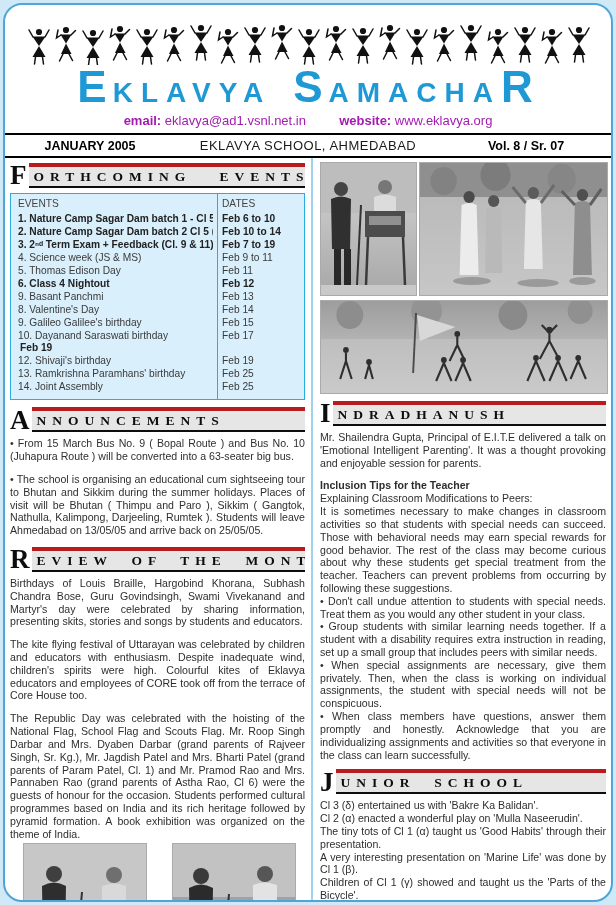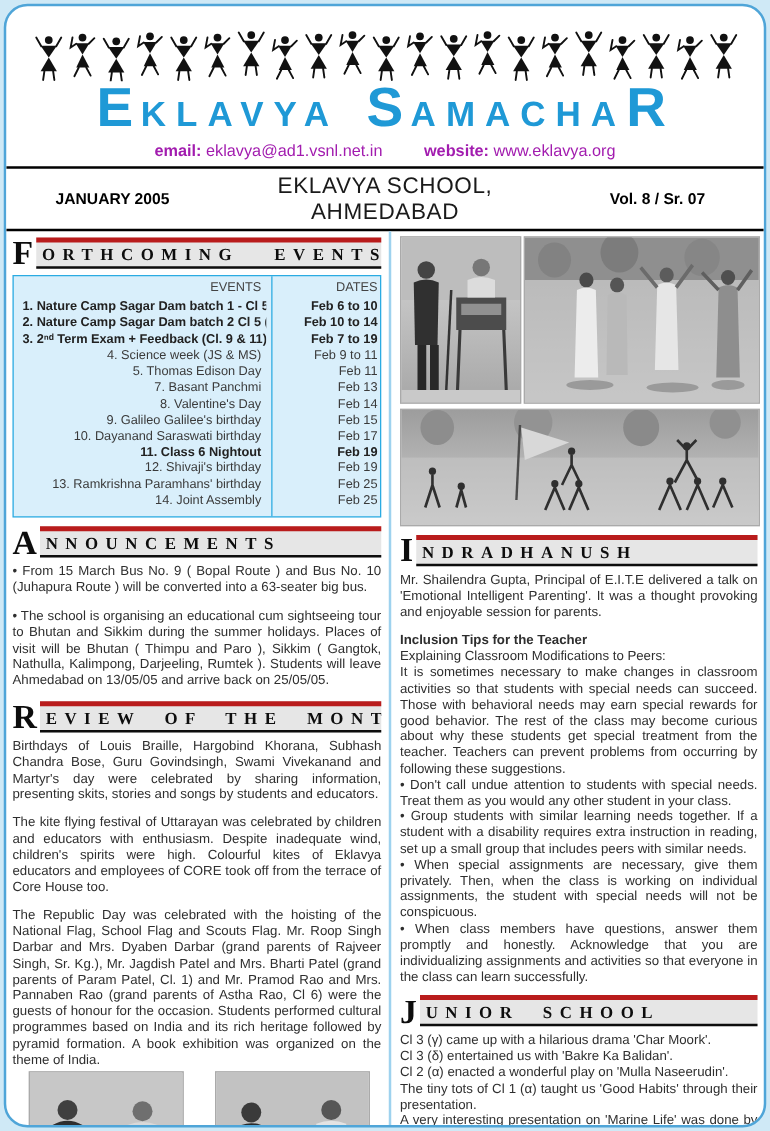--- a/index.html
+++ b/index.html
@@ -25,40 +25,40 @@
   .title .wordgap{display:inline-block;width:22px;}
   .contact{font-size:13px;color:#a21caf;margin-top:4px;}
   .contact .b{font-weight:bold;}
   .contact .sep{display:inline-block;width:26px;}
   
   .info-bar{
     margin-top:5px;border-top:2px solid #000;border-bottom:2px solid #000;
     display:flex;align-items:center;padding:3px 10px;background:#fff;
   }
   .info-bar .issue{font-weight:bold;font-size:12.5px;width:150px;text-align:center;}
-  .info-bar .school{flex:1;text-align:center;font-size:18px;color:#1a1a1a;letter-spacing:0.5px;}
+  .info-bar .school{flex:1;text-align:center;font-size:13px;color:#1a1a1a;letter-spacing:0.5px;}
   .info-bar .vol{font-weight:bold;font-size:12.5px;width:150px;text-align:center;}
   
   .columns{display:flex;align-items:stretch;height:760px;}
   .col{box-sizing:border-box;font-size:10.6px;color:#2e2e2e;}
   .col-left{width:306px;padding:3px 6px 0 5px;}
   .col-right{flex:1;border-left:2px solid #9ed2ee;padding:3px 5px 0 7px;}
   .col p{margin:0 0 10px;text-align:justify;line-height:1.21;}
   
   .sec{display:flex;align-items:center;margin:2px 0 5px;font-family:"Liberation Serif",serif;color:#0d0d0d;}
   .sec-initial{font-size:27px;font-weight:bold;line-height:0.9;padding-right:2px;}
   .sec-rest{
     flex:1;background:#e6e6e6;border-top:4px solid #b91c1c;border-bottom:2px solid #0d0d0d;
     font-size:13.5px;font-weight:bold;letter-spacing:6px;padding:2px 2px 1px 5px;
     white-space:pre;overflow:hidden;
   }
   
   .events-table{
     position:relative;border:1.5px solid #2aabe2;background:#d9effb;
-    margin:1px 0 7px;font-size:10.2px;color:#3a3a3a;padding:4px 0 5px;text-align:right;
+    margin:1px 0 7px;font-size:10.2px;color:#3a3a3a;padding:4px 0 5px;
   }
   .ev-divider{position:absolute;top:0;bottom:0;right:86px;width:1.5px;background:#2aabe2;}
   .ev-row{display:flex;line-height:1.27;}
   .ev-name{flex:1;padding:0 4px 0 7px;white-space:nowrap;overflow:hidden;}
   .ev-date{width:80px;padding:0 2px 0 9px;}
   .ev-head{padding-bottom:2px;color:#444;}
   .ev-row.bold{font-weight:bold;color:#222;}
   
   .photos-left{display:flex;gap:25px;margin:3px 0 0 13px;}
   .photos-left svg{border:1px solid #aaa;background:#ccc;}
@@ -161,38 +161,41 @@
             <div class="ev-date">Feb 7 to 19</div>
           </div>
         <div class="ev-row">
             <div class="ev-name">4.  Science week (JS &amp; MS)</div>
             <div class="ev-date">Feb 9 to 11</div>
           </div>
         <div class="ev-row">
             <div class="ev-name">5.  Thomas Edison Day</div>
             <div class="ev-date">Feb 11</div>
           </div>
-        <div class="ev-row">
-            <div class="ev-name">7.  Basant Panchmi</div>
+        <div class="ev-row bold">
+            <div class="ev-name">6.  Class 4 Nightout</div>
+            <div class="ev-date">Feb 12</div>
+          </div>
+        <div class="ev-row">
+            <div class="ev-name">9.  Basant Panchmi</div>
             <div class="ev-date">Feb 13</div>
           </div>
         <div class="ev-row">
             <div class="ev-name">8.  Valentine's Day</div>
             <div class="ev-date">Feb 14</div>
           </div>
         <div class="ev-row">
             <div class="ev-name">9.  Galileo Galilee's birthday</div>
             <div class="ev-date">Feb 15</div>
           </div>
         <div class="ev-row">
             <div class="ev-name">10. Dayanand Saraswati birthday</div>
             <div class="ev-date">Feb 17</div>
           </div>
         <div class="ev-row bold">
-            <div class="ev-name">11. Class 6 Nightout</div>
             <div class="ev-date">Feb 19</div>
           </div>
         <div class="ev-row">
             <div class="ev-name">12. Shivaji's birthday</div>
             <div class="ev-date">Feb 19</div>
           </div>
         <div class="ev-row">
             <div class="ev-name">13. Ramkrishna Paramhans' birthday</div>
             <div class="ev-date">Feb 25</div>
           </div>
@@ -366,21 +369,20 @@
         <p>• Group students with similar learning needs together. If a student with a disability requires extra instruction in reading, set up a small group that includes peers with similar needs.</p>
         <p>• When special assignments are necessary, give them privately. Then, when the class is working on individual assignments, the student with special needs will not be conspicuous.</p>
         <p>• When class members have questions, answer them promptly and honestly. Acknowledge that you are individualizing assignments and activities so that everyone in the class can learn successfully.</p>
       </div>
 
       <div class="sec" style="margin-top:8px;">
         <span class="sec-initial">J</span>
         <span class="sec-rest">UNIOR  SCHOOL</span>
       </div>
       <div class="tight">
-        <p class="jr-line">Cl 3 (γ) came up with a hilarious drama  'Char Moork'.</p>
         <p class="jr-line">Cl 3 (δ) entertained us with 'Bakre Ka Balidan'.</p>
         <p class="jr-line">Cl 2 (α) enacted a wonderful play on 'Mulla Naseerudin'.</p>
         <p class="jr-line">The tiny tots of Cl 1 (α) taught us 'Good Habits' through their presentation.</p>
         <p class="jr-line">A very interesting presentation on 'Marine Life' was done by Cl 1 (β).</p>
         <p class="jr-line">Children of Cl 1 (γ) showed and taught us the 'Parts of the Bicycle'.</p>
 
       </div>
     </div>
 
   </div>

